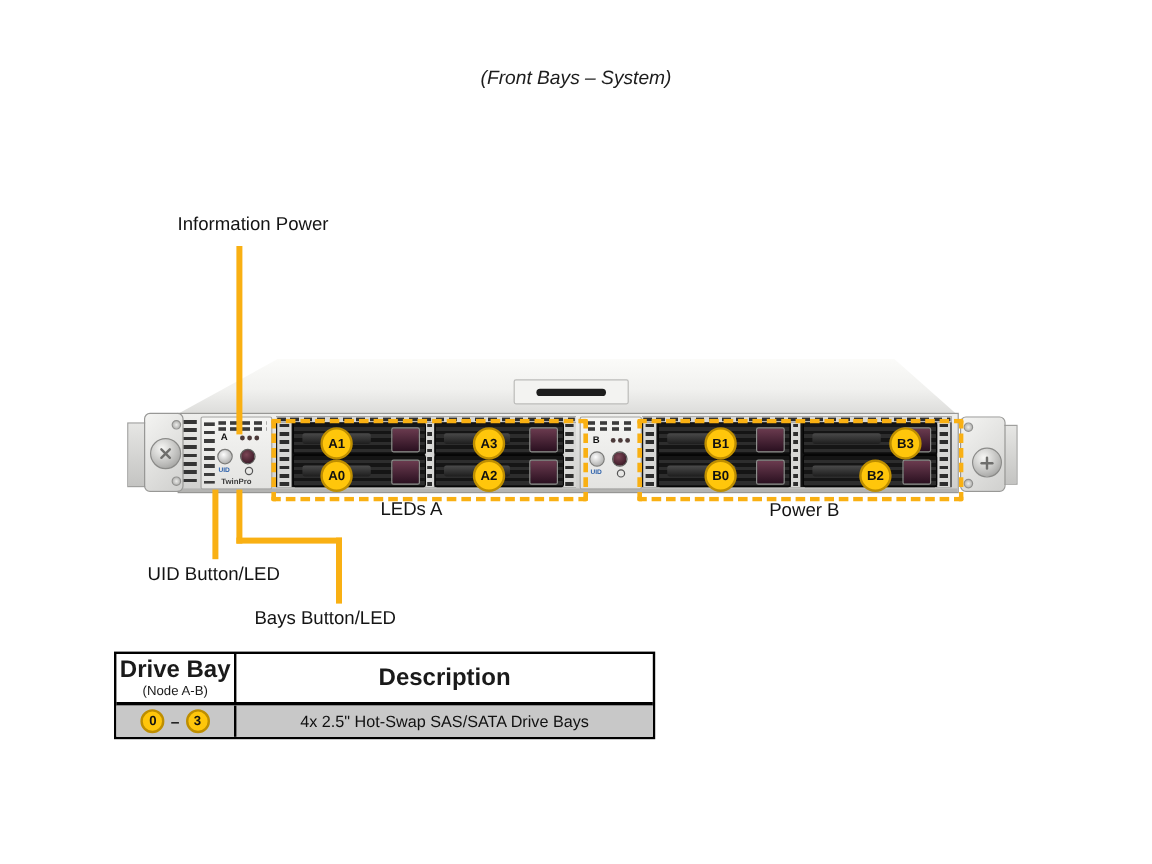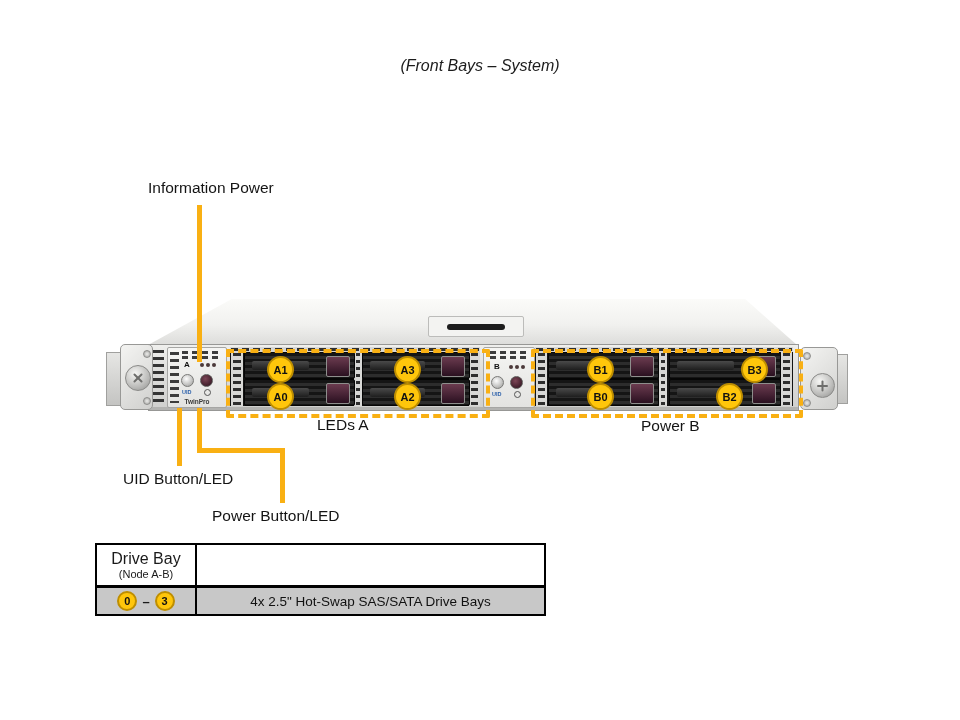--- a/index.html
+++ b/index.html
@@ -82,21 +82,21 @@
 
   
   .spec{left:95px;top:543px;width:447px;border:2px solid #000;background:#fff;z-index:2;box-sizing:content-box;}
   .t-head{display:flex;height:40px;border-bottom:3px solid #000;}
   .t-row{display:flex;height:26px;background:#c8c8c8;}
   .t-c1{width:100px;border-right:2px solid #000;display:flex;flex-direction:column;
     align-items:center;justify-content:center;box-sizing:border-box;}
   .t-c1r{width:100px;border-right:2px solid #000;display:flex;flex-direction:row;gap:5px;
     align-items:center;justify-content:center;box-sizing:border-box;}
   .t-c2{flex:1;display:flex;align-items:center;justify-content:center;}
-  .th-b{font-weight:normal;font-size:16px;line-height:1.15;}
+  .th-b{font-weight:bold;font-size:20px;line-height:1.15;}
   .th-s{font-size:11px;line-height:1.1;}
   .t-desc{font-size:13.5px;color:#111;}
   .tcirc{width:20px;height:20px;border-radius:50%;background:#FFC60B;border:2px solid #BE8E00;
     box-sizing:border-box;display:flex;align-items:center;justify-content:center;
     font-size:11px;font-weight:bold;color:#111;}
   .tdash{font-weight:bold;font-size:13px;}
 </style>
 </head>
 <body>
 
@@ -221,28 +221,31 @@
 <div class="dcirc" style="left:716px;top:383px;">B2</div>
 
 <div class="abs nodelab" style="left:317px;top:416px;">LEDs A</div>
 <div class="abs nodelab" style="left:641px;top:417px;">Power B</div>
 
 <div class="abs lead" style="left:177px;top:408px;width:5px;height:58px;"></div>
 <div class="abs lead" style="left:197px;top:408px;width:5px;height:45px;"></div>
 <div class="abs lead" style="left:197px;top:448px;width:88px;height:5px;"></div>
 <div class="abs lead" style="left:280px;top:448px;width:5px;height:55px;"></div>
 <div class="abs callout" style="left:123px;top:470px;">UID Button/LED</div>
-<div class="abs callout" style="left:212px;top:507px;">Power Button/LED</div>
+<div class="abs callout" style="left:212px;top:507px;">Bays Button/LED</div>
 
 <div class="abs spec">
   <div class="t-head">
     <div class="t-c1">
       <span class="th-b">Drive Bay</span>
       <span class="th-s">(Node A-B)</span>
     </div>
+    <div class="t-c2">
+      <span class="th-b">Description</span>
+    </div>
   </div>
   <div class="t-row">
     <div class="t-c1r">
       <span class="tcirc">0</span>
       <span class="tdash">–</span>
       <span class="tcirc">3</span>
     </div>
     <div class="t-c2">
       <span class="t-desc">4x 2.5" Hot-Swap SAS/SATA Drive Bays</span>
     </div>

